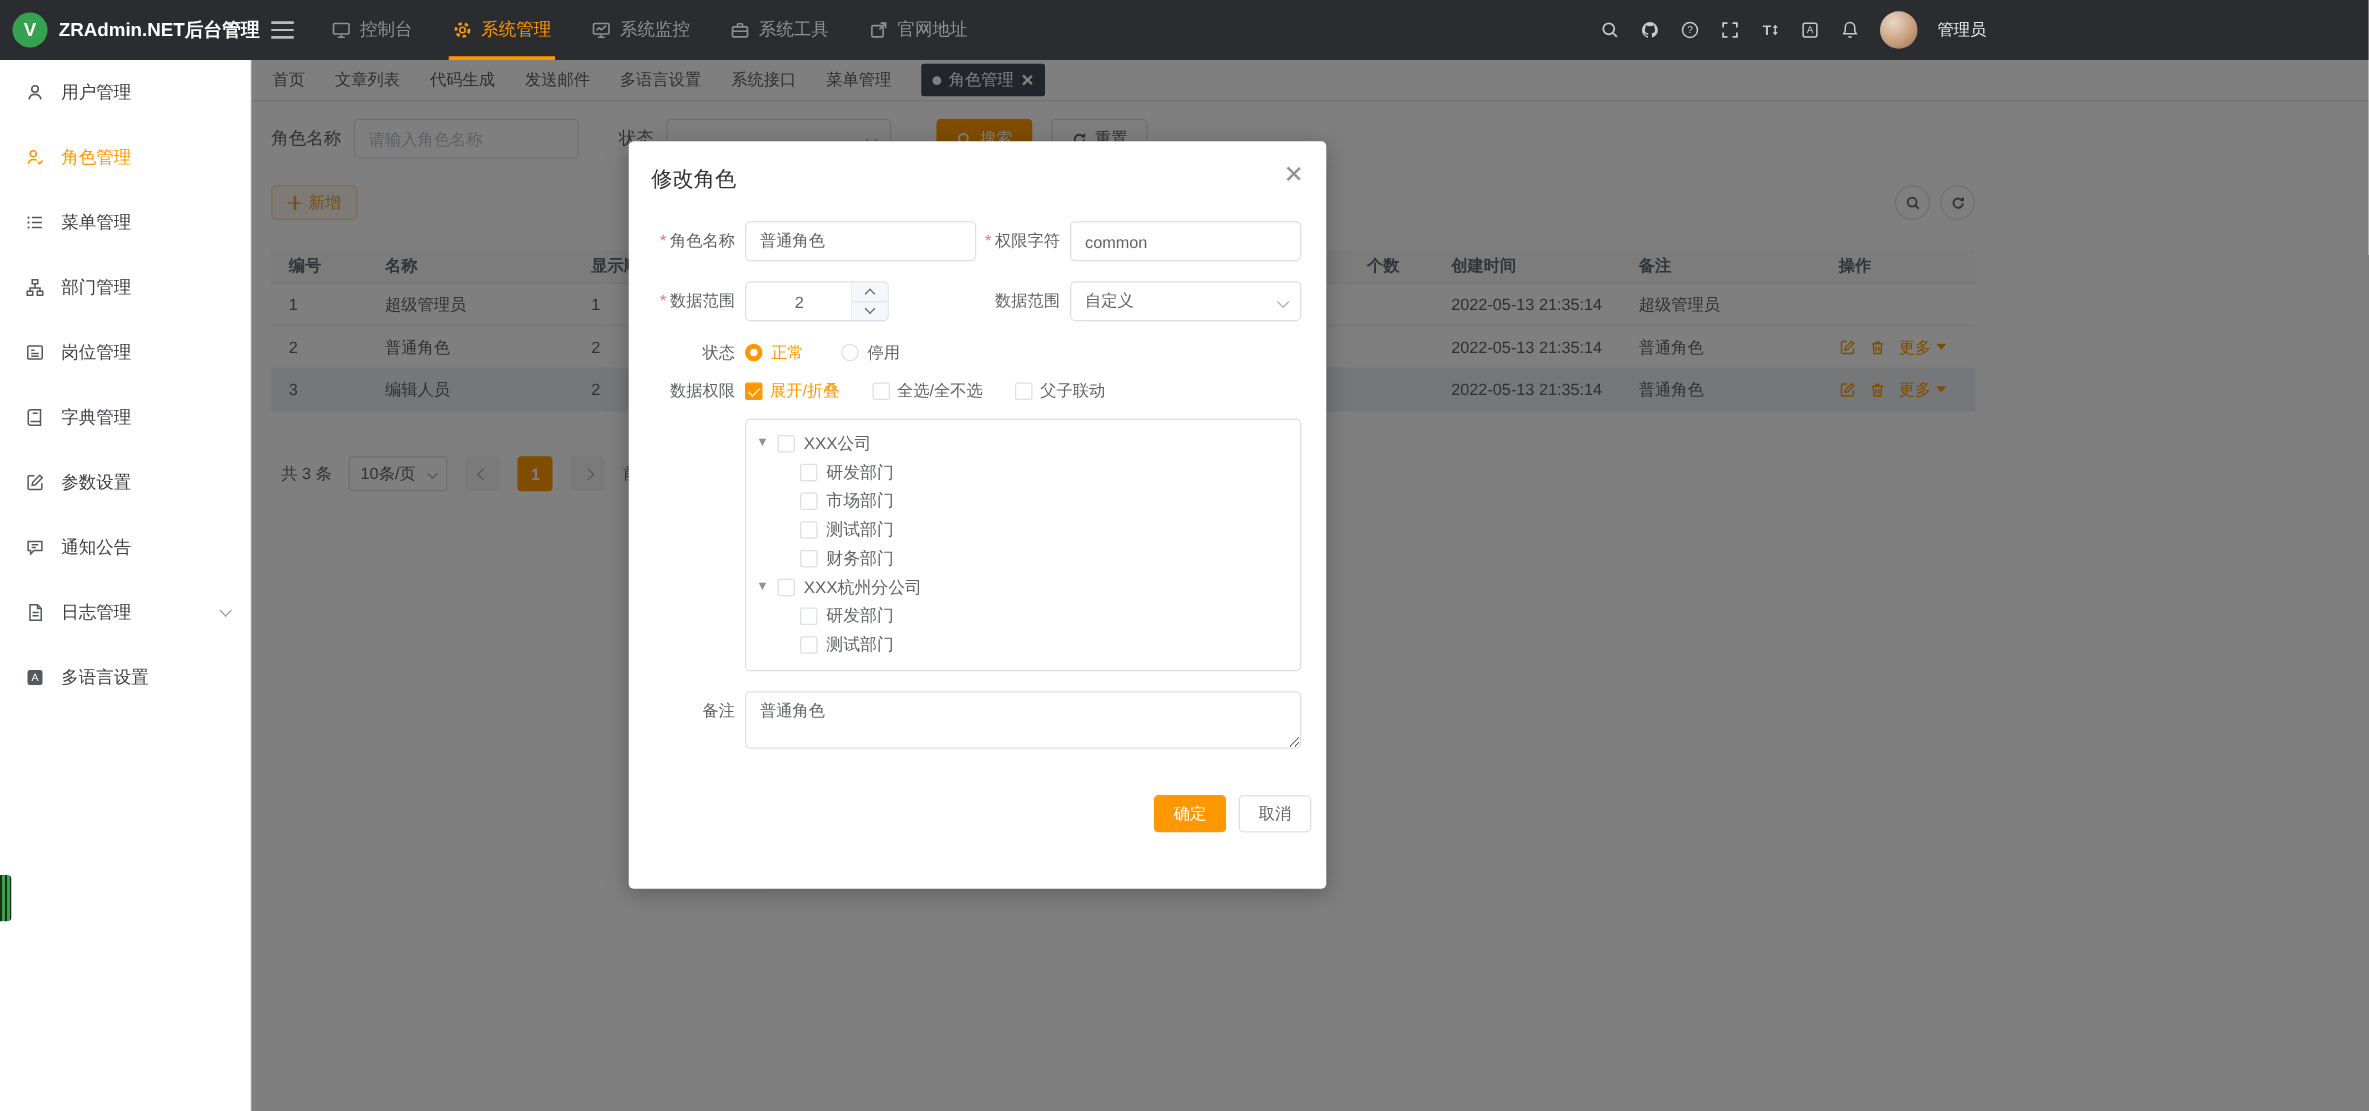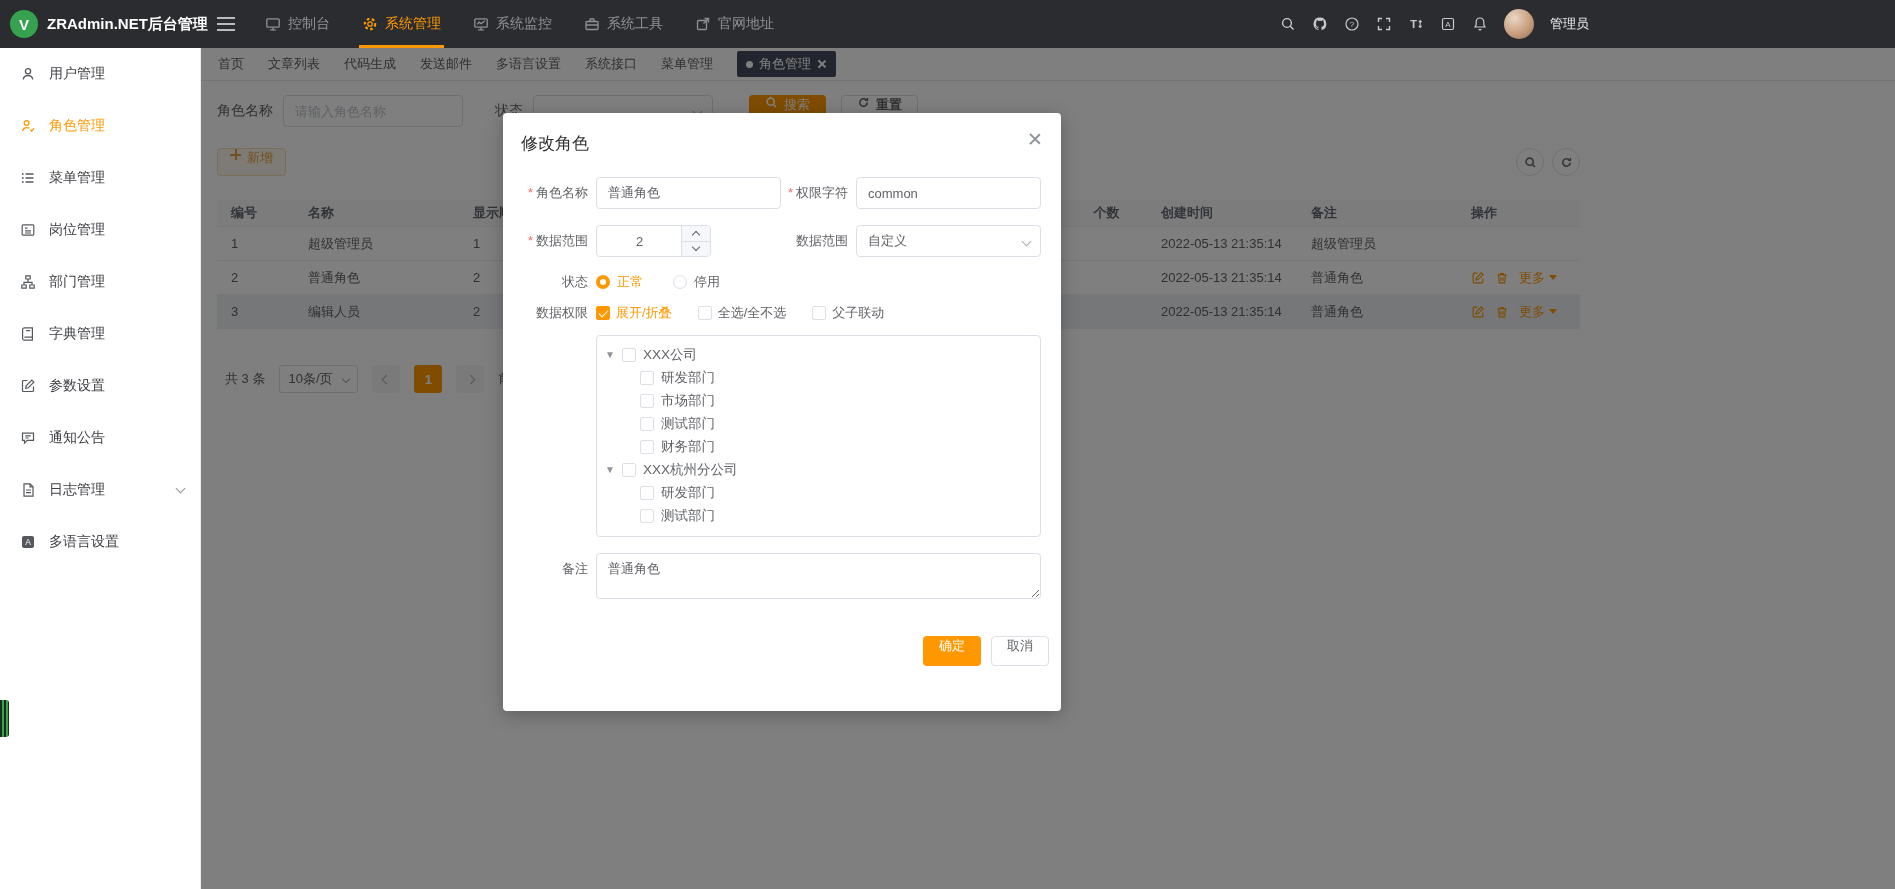--- a/index.html
+++ b/index.html
@@ -43,22 +43,22 @@
   .x-icon::before,.x-icon::after { content:""; position:absolute; left:4px; top:0; width:1.5px; height:10px; background:currentColor; }
   .x-icon::before { transform:rotate(45deg); } .x-icon::after { transform:rotate(-45deg); }
 
   .content { position:absolute; top:33px; left:0; right:0; bottom:0; padding:14px 16px; }
   .filter-row { display:flex; align-items:center; margin-bottom:21px; }
   .flabel { font-size:14px; color:#606266; margin-right:10px; white-space:nowrap; }
   .text-input { width:180px; height:32px; border:1px solid var(--border); border-radius:4px; padding:0 11px; font-size:13px; color:var(--txt); font-family:inherit; outline:none; }
   .text-input::placeholder { color:#bfc3c9; }
   .select { width:180px; height:32px; border:1px solid var(--border); border-radius:4px; display:flex; align-items:center; padding:0 11px; font-size:13px; color:#a8abb2; position:relative; cursor:pointer; background:#fff; }
   .select .sel-caret { position:absolute; right:11px; top:12px; width:7px; height:7px; border-right:1.3px solid #a8abb2; border-bottom:1.3px solid #a8abb2; transform:rotate(45deg); }
-  .ml32 { margin-left:32px; } .ml36 { margin-left:36px; } .ml15 { margin-left:15px;font-weight:bold; }
-  .btn { height:32px; padding:0 15px; border-radius:4px; font-size:13px; display:inline-flex; gap:6px; cursor:pointer; border:1px solid transparent; font-family:inherit; }
+  .ml32 { margin-left:32px; } .ml36 { margin-left:36px; } .ml15 { margin-left:15px; }
+  .btn { height:32px; padding:0 15px; border-radius:4px; font-size:13px; display:inline-flex; align-items:center; gap:6px; cursor:pointer; border:1px solid transparent; font-family:inherit; }
   .btn-primary { background:var(--accent); color:#fff; }
   .btn-default { background:#fff; border-color:var(--border); color:var(--txt); }
   .btn-warn-plain { height:28px; background:#fdf6ec; border-color:#f5dab1; color:#e6a23c; padding:0 12px; }
   .plus-icon { position:relative; width:11px; height:11px; display:inline-block; }
   .plus-icon::before { content:""; position:absolute; left:5px; top:0; width:1.6px; height:11px; background:currentColor; }
   .plus-icon::after { content:""; position:absolute; top:5px; left:0; height:1.6px; width:11px; background:currentColor; }
   .toolbar-row { display:flex; align-items:center; margin-bottom:24px; position:relative; }
   .right-tools { position:absolute; left:1299px; top:0; display:flex; gap:8px; }
   .circle-btn { width:28px; height:28px; border:1px solid var(--border); border-radius:50%; display:flex; align-items:center; justify-content:center; color:#6b6e73; background:#fff; cursor:pointer; }
   .circle-btn svg { width:13px; height:13px; }
@@ -252,33 +252,33 @@
     <svg class="i" viewBox="0 0 16 16" fill="none" stroke="currentColor" stroke-width="1.3">
         <path d="M5.5 4h8M5.5 8h8M5.5 12h8"></path>
         <circle cx="2.8" cy="4" r=".9" fill="currentColor" stroke="none"></circle>
         <circle cx="2.8" cy="8" r=".9" fill="currentColor" stroke="none"></circle>
         <circle cx="2.8" cy="12" r=".9" fill="currentColor" stroke="none"></circle>
       </svg>
     <span>菜单管理</span>
   </div>
   <div class="side-item">
     <svg class="i" viewBox="0 0 16 16" fill="none" stroke="currentColor" stroke-width="1.2">
-        <rect x="2.2" y="2.8" width="11.6" height="10.4" rx="1"></rect>
-        <path d="M5 6.2h2.6M5 8.8h6M5 11h6"></path>
-      </svg>
-    <span>岗位管理</span>
-  </div>
-  <div class="side-item">
-    <svg class="i" viewBox="0 0 16 16" fill="none" stroke="currentColor" stroke-width="1.2">
         <rect x="5.8" y="1.8" width="4.4" height="3.2"></rect>
         <rect x="1.8" y="11" width="4.4" height="3.2"></rect>
         <rect x="9.8" y="11" width="4.4" height="3.2"></rect>
         <path d="M8 5v3M4 11V8.3h8V11"></path>
       </svg>
     <span>部门管理</span>
+  </div>
+  <div class="side-item">
+    <svg class="i" viewBox="0 0 16 16" fill="none" stroke="currentColor" stroke-width="1.2">
+        <rect x="2.2" y="2.8" width="11.6" height="10.4" rx="1"></rect>
+        <path d="M5 6.2h2.6M5 8.8h6M5 11h6"></path>
+      </svg>
+    <span>岗位管理</span>
   </div>
   <div class="side-item">
     <svg class="i" viewBox="0 0 16 16" fill="none" stroke="currentColor" stroke-width="1.2">
         <path d="M4.4 1.8h8v12.4h-8a1.8 1.8 0 01-1.8-1.8V3.6a1.8 1.8 0 011.8-1.8z"></path>
         <path d="M4.4 11.2h8M6.2 4.6h4"></path>
       </svg>
     <span>字典管理</span>
   </div>
   <div class="side-item">
     <svg class="i" viewBox="0 0 16 16" fill="none" stroke="currentColor" stroke-width="1.2">

